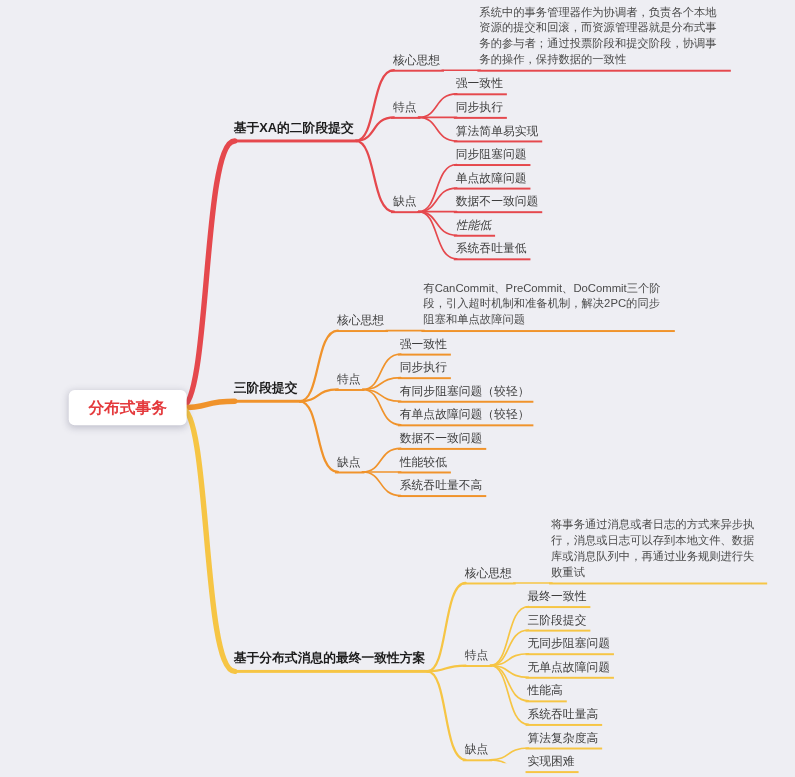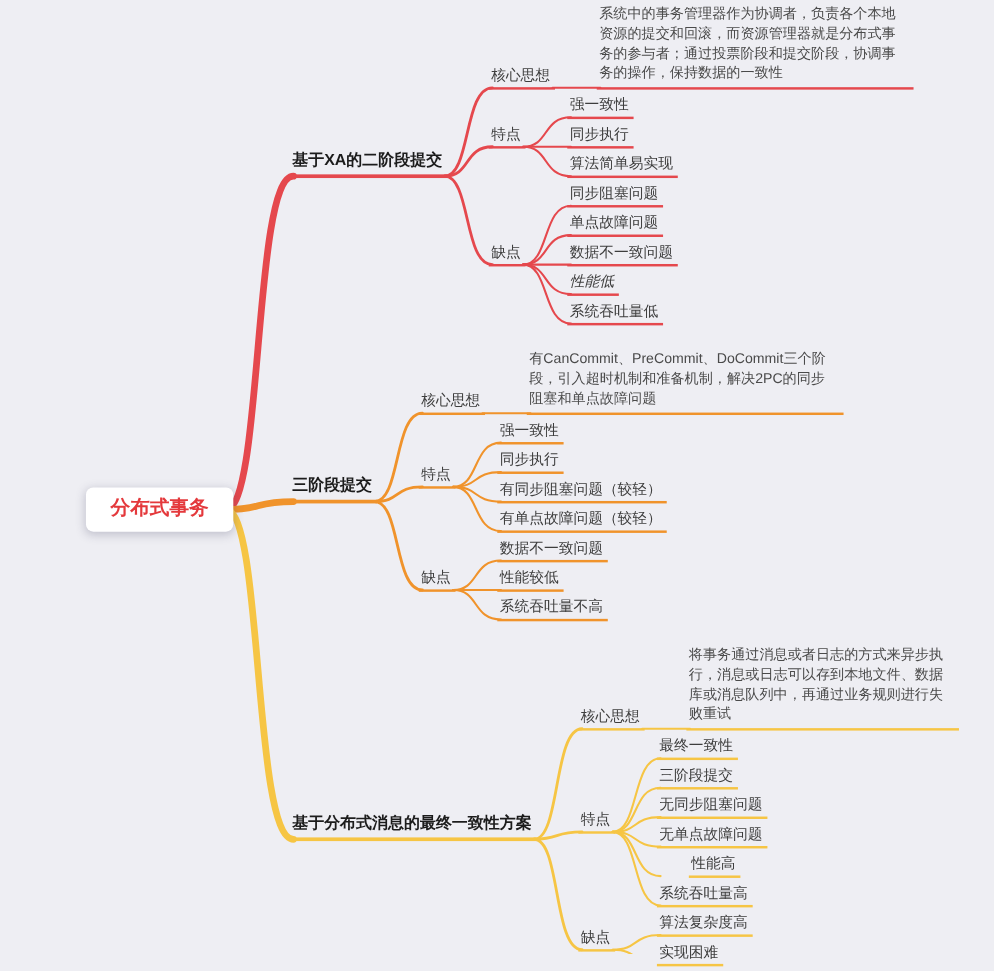--- a/index.html
+++ b/index.html
@@ -118,18 +118,18 @@
     <div class="node leaf" style="border-bottom-color: rgb(240, 147, 43); left: 405px; top: 463px;">性能较低</div>
     <div class="node leaf" style="border-bottom-color: rgb(240, 147, 43); left: 405px; top: 487px;">系统吞吐量不高</div>
     <div class="node branch" style="border-bottom-color: rgb(246, 197, 68); left: 236px; top: 662px;">基于分布式消息的最终一致性方案</div>
     <div class="node topic" style="border-bottom-color: rgb(246, 197, 68); left: 471px; top: 576px;">核心思想</div>
     <div class="node note" style="border-bottom-color: rgb(246, 197, 68); max-width: 222px; left: 559px; top: 526px;">将事务通过消息或者日志的方式来异步执行，消息或日志可以存到本地文件、数据库或消息队列中，再通过业务规则进行失败重试</div>
     <div class="node topic" style="border-bottom-color: rgb(246, 197, 68); left: 471px; top: 660px;">特点</div>
     <div class="node leaf" style="border-bottom-color: rgb(246, 197, 68); left: 535px; top: 600px;">最终一致性</div>
     <div class="node leaf" style="border-bottom-color: rgb(246, 197, 68); left: 535px; top: 624px;">三阶段提交</div>
     <div class="node leaf" style="border-bottom-color: rgb(246, 197, 68); left: 535px; top: 648px;">无同步阻塞问题</div>
     <div class="node leaf" style="border-bottom-color: rgb(246, 197, 68); left: 535px; top: 672px;">无单点故障问题</div>
-    <div class="node leaf" style="border-bottom-color: rgb(246, 197, 68); left: 561px; top: 696px;">性能高</div>
+    <div class="node leaf" style="border-bottom-color: rgb(246, 197, 68); left: 535px; top: 696px;">性能高</div>
     <div class="node leaf" style="border-bottom-color: rgb(246, 197, 68); left: 535px; top: 720px;">系统吞吐量高</div>
     <div class="node topic" style="border-bottom-color: rgb(246, 197, 68); left: 471px; top: 756px;">缺点</div>
     <div class="node leaf" style="border-bottom-color: rgb(246, 197, 68); left: 535px; top: 744px;">算法复杂度高</div>
     <div class="node leaf" style="border-bottom-color: rgb(246, 197, 68); left: 535px; top: 768px;">实现困难</div>
   </div>
 
 </body></html>

